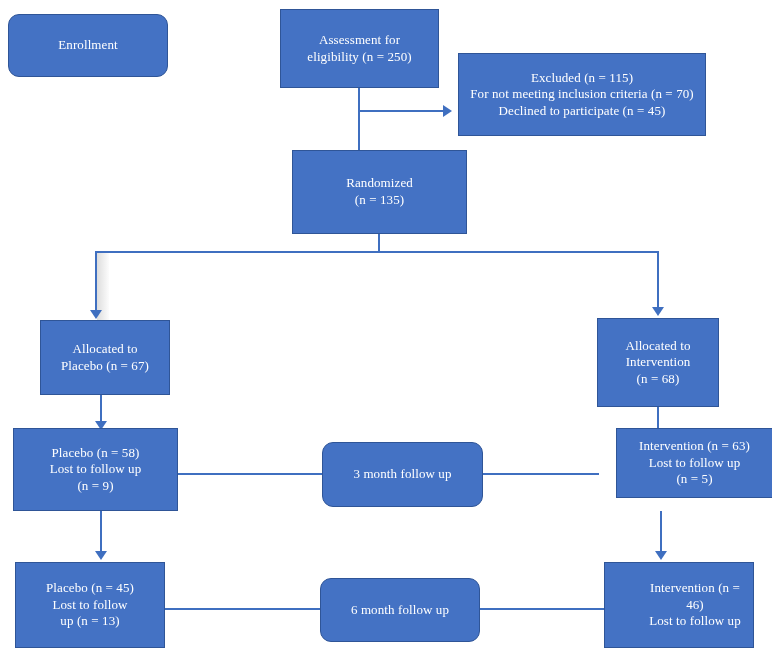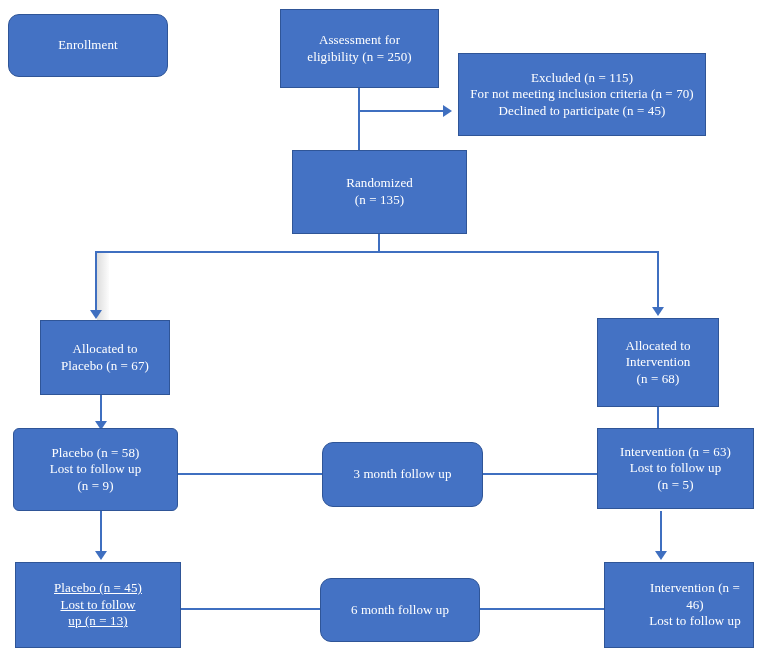--- a/index.html
+++ b/index.html
@@ -132,37 +132,37 @@
     <span class="txt">Allocated to
 Placebo (n = 67)</span>
   </div>
 
   <div class="node" style="left:597px; top:318px; width:122px; height:89px;">
     <span class="txt">Allocated to
 Intervention
 (n = 68)</span>
   </div>
 
-  <div class="node" style="left:13px; top:428px; width:165px; height:83px;border-radius:6px;">
+  <div class="node" style="left:13px; top:428px; width:165px; height:83px;">
     <span class="txt">Placebo (n = 58)
 Lost to follow up
 (n = 9)</span>
   </div>
 
   <div class="node rounded" style="left:322px; top:442px; width:161px; height:65px;">
     <span class="txt">3 month follow up</span>
   </div>
 
-  <div class="node" style="left:597px; top:428px; width:157px; height:81px;">
+  <div class="node" style="left:616px; top:428px; width:157px; height:70px;">
     <span class="txt">Intervention (n = 63)
 Lost to follow up
 (n = 5)</span>
   </div>
 
-  <div class="node" style="left:15px; top:562px; width:166px; height:86px;text-decoration:underline;">
+  <div class="node" style="left:15px; top:562px; width:150px; height:86px;">
     <span class="txt">Placebo (n = 45)
 Lost to follow
 up (n = 13)</span>
   </div>
 
   <div class="node rounded" style="left:320px; top:578px; width:160px; height:64px;">
     <span class="txt">6 month follow up</span>
   </div>
 
   <div class="node" style="left:604px; top:562px; width:150px; height:86px;padding-left:36px;">

